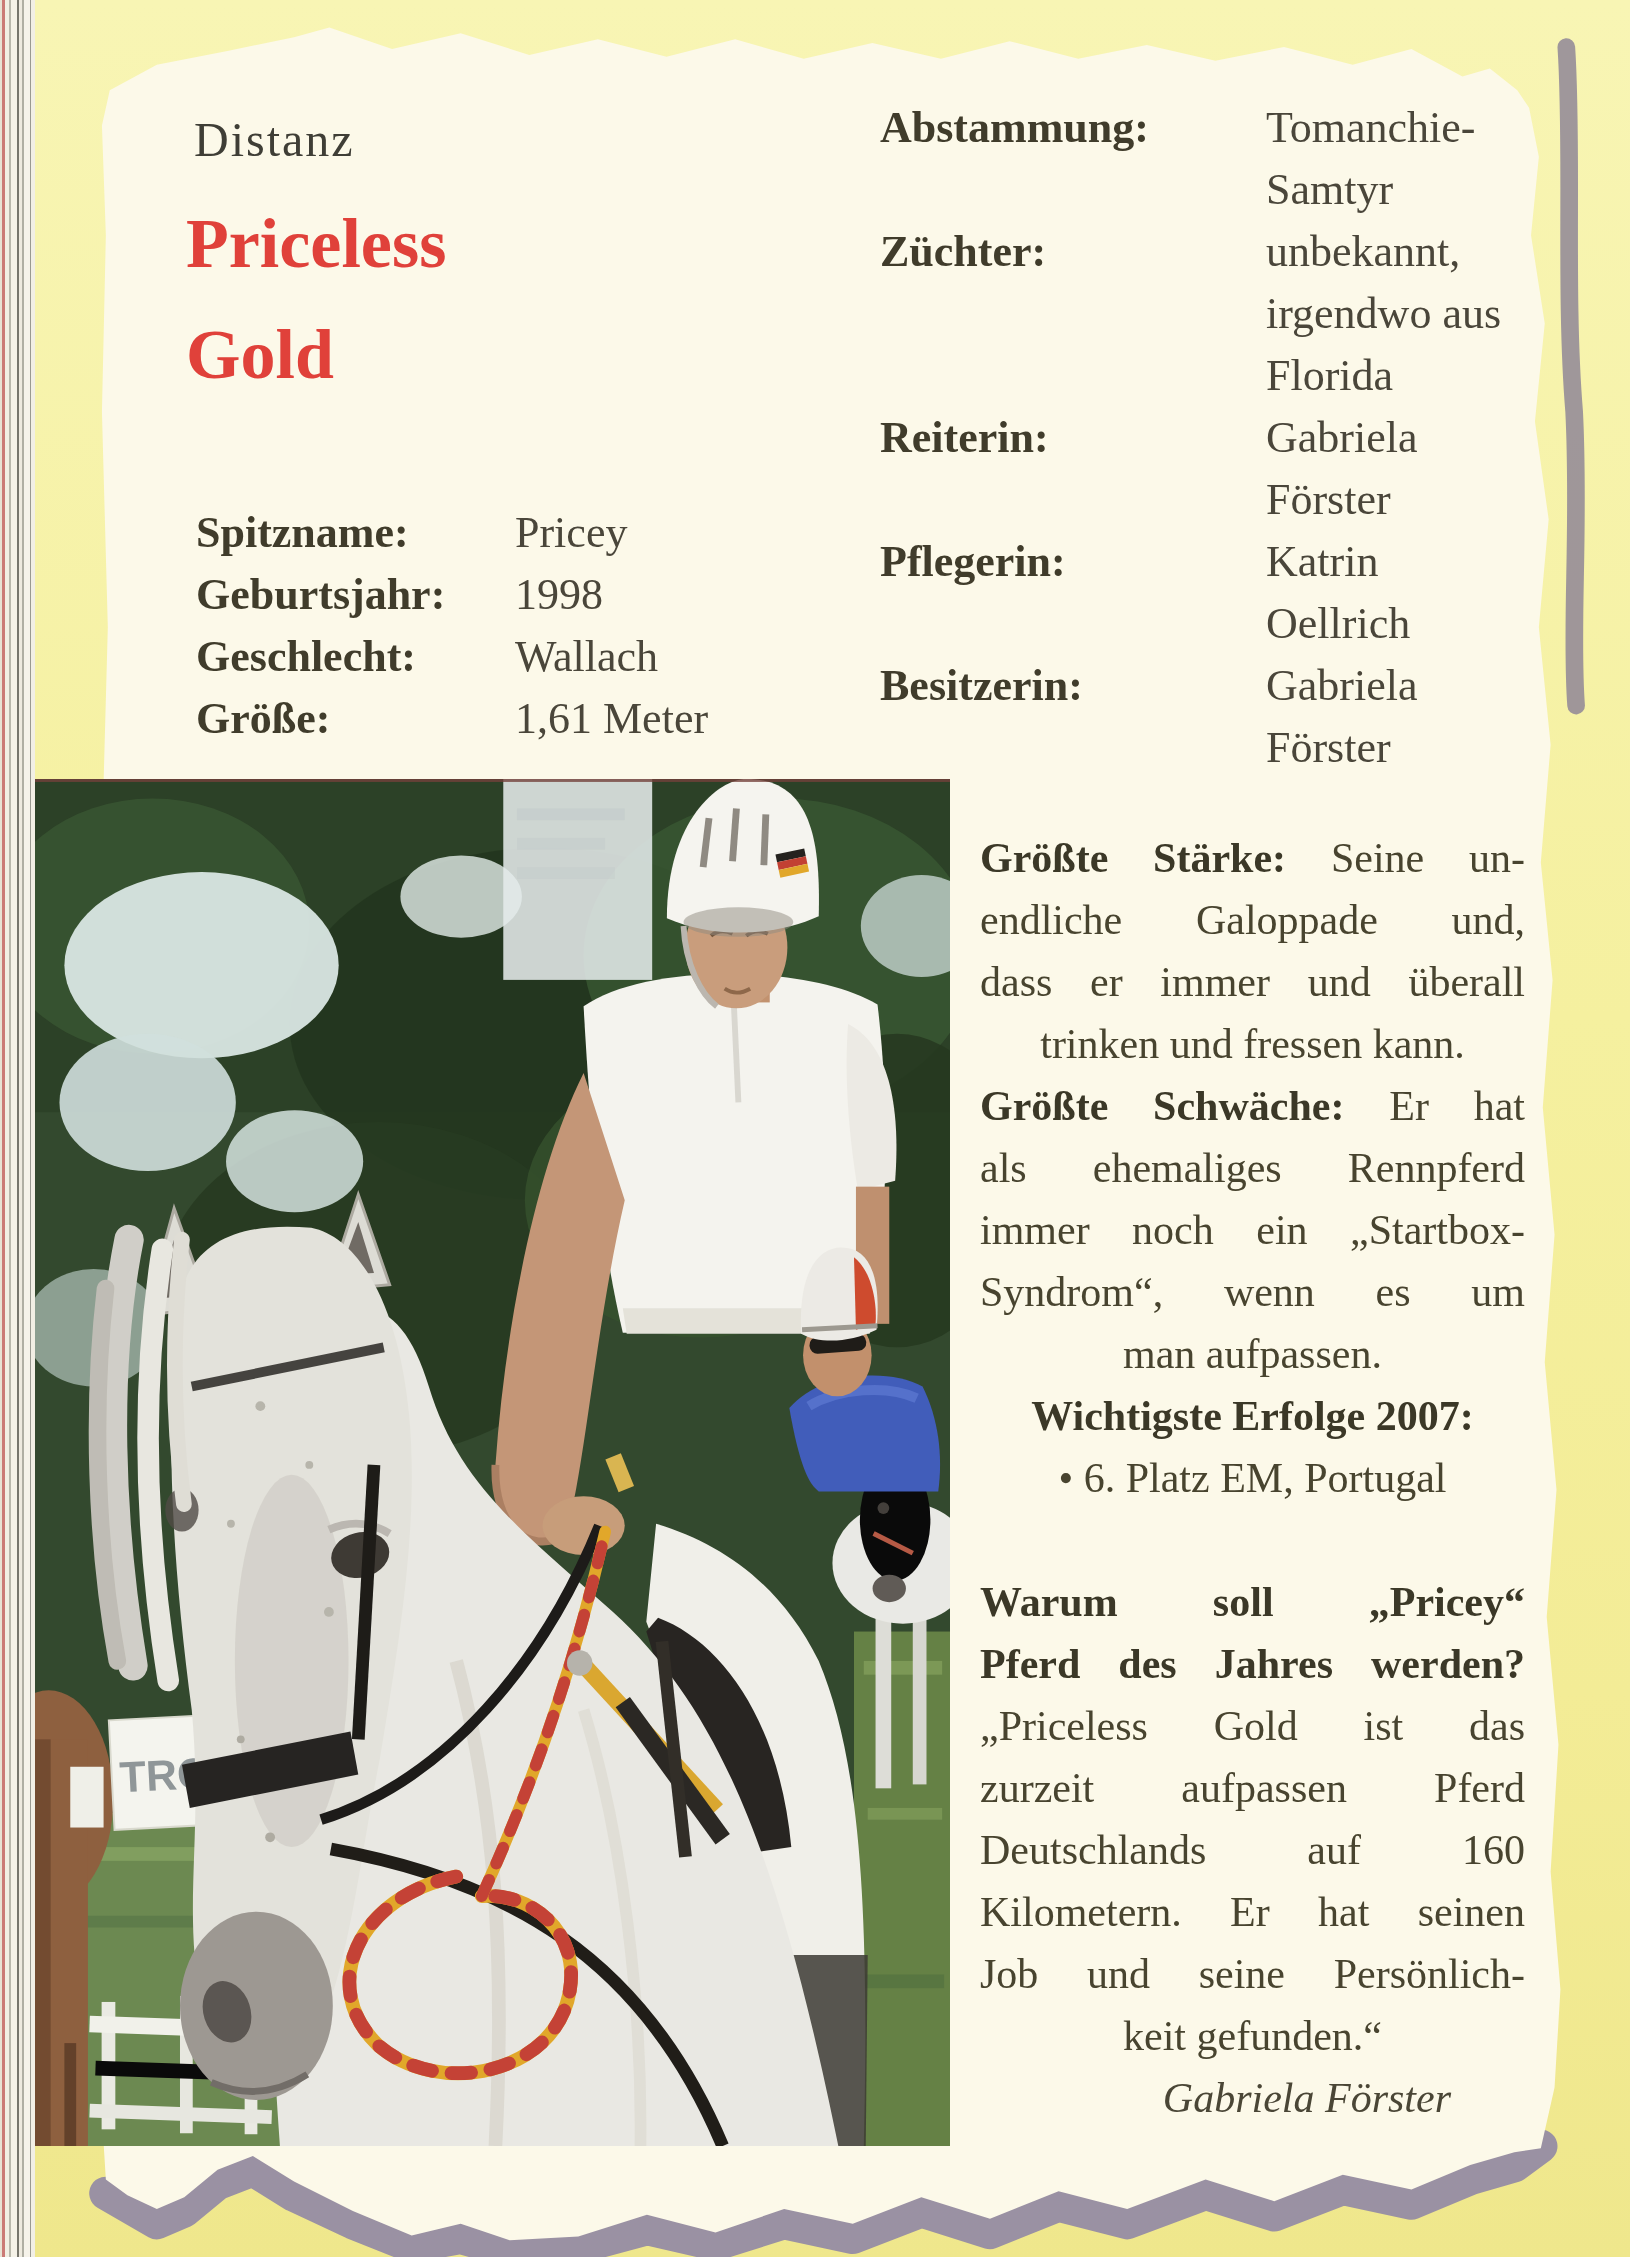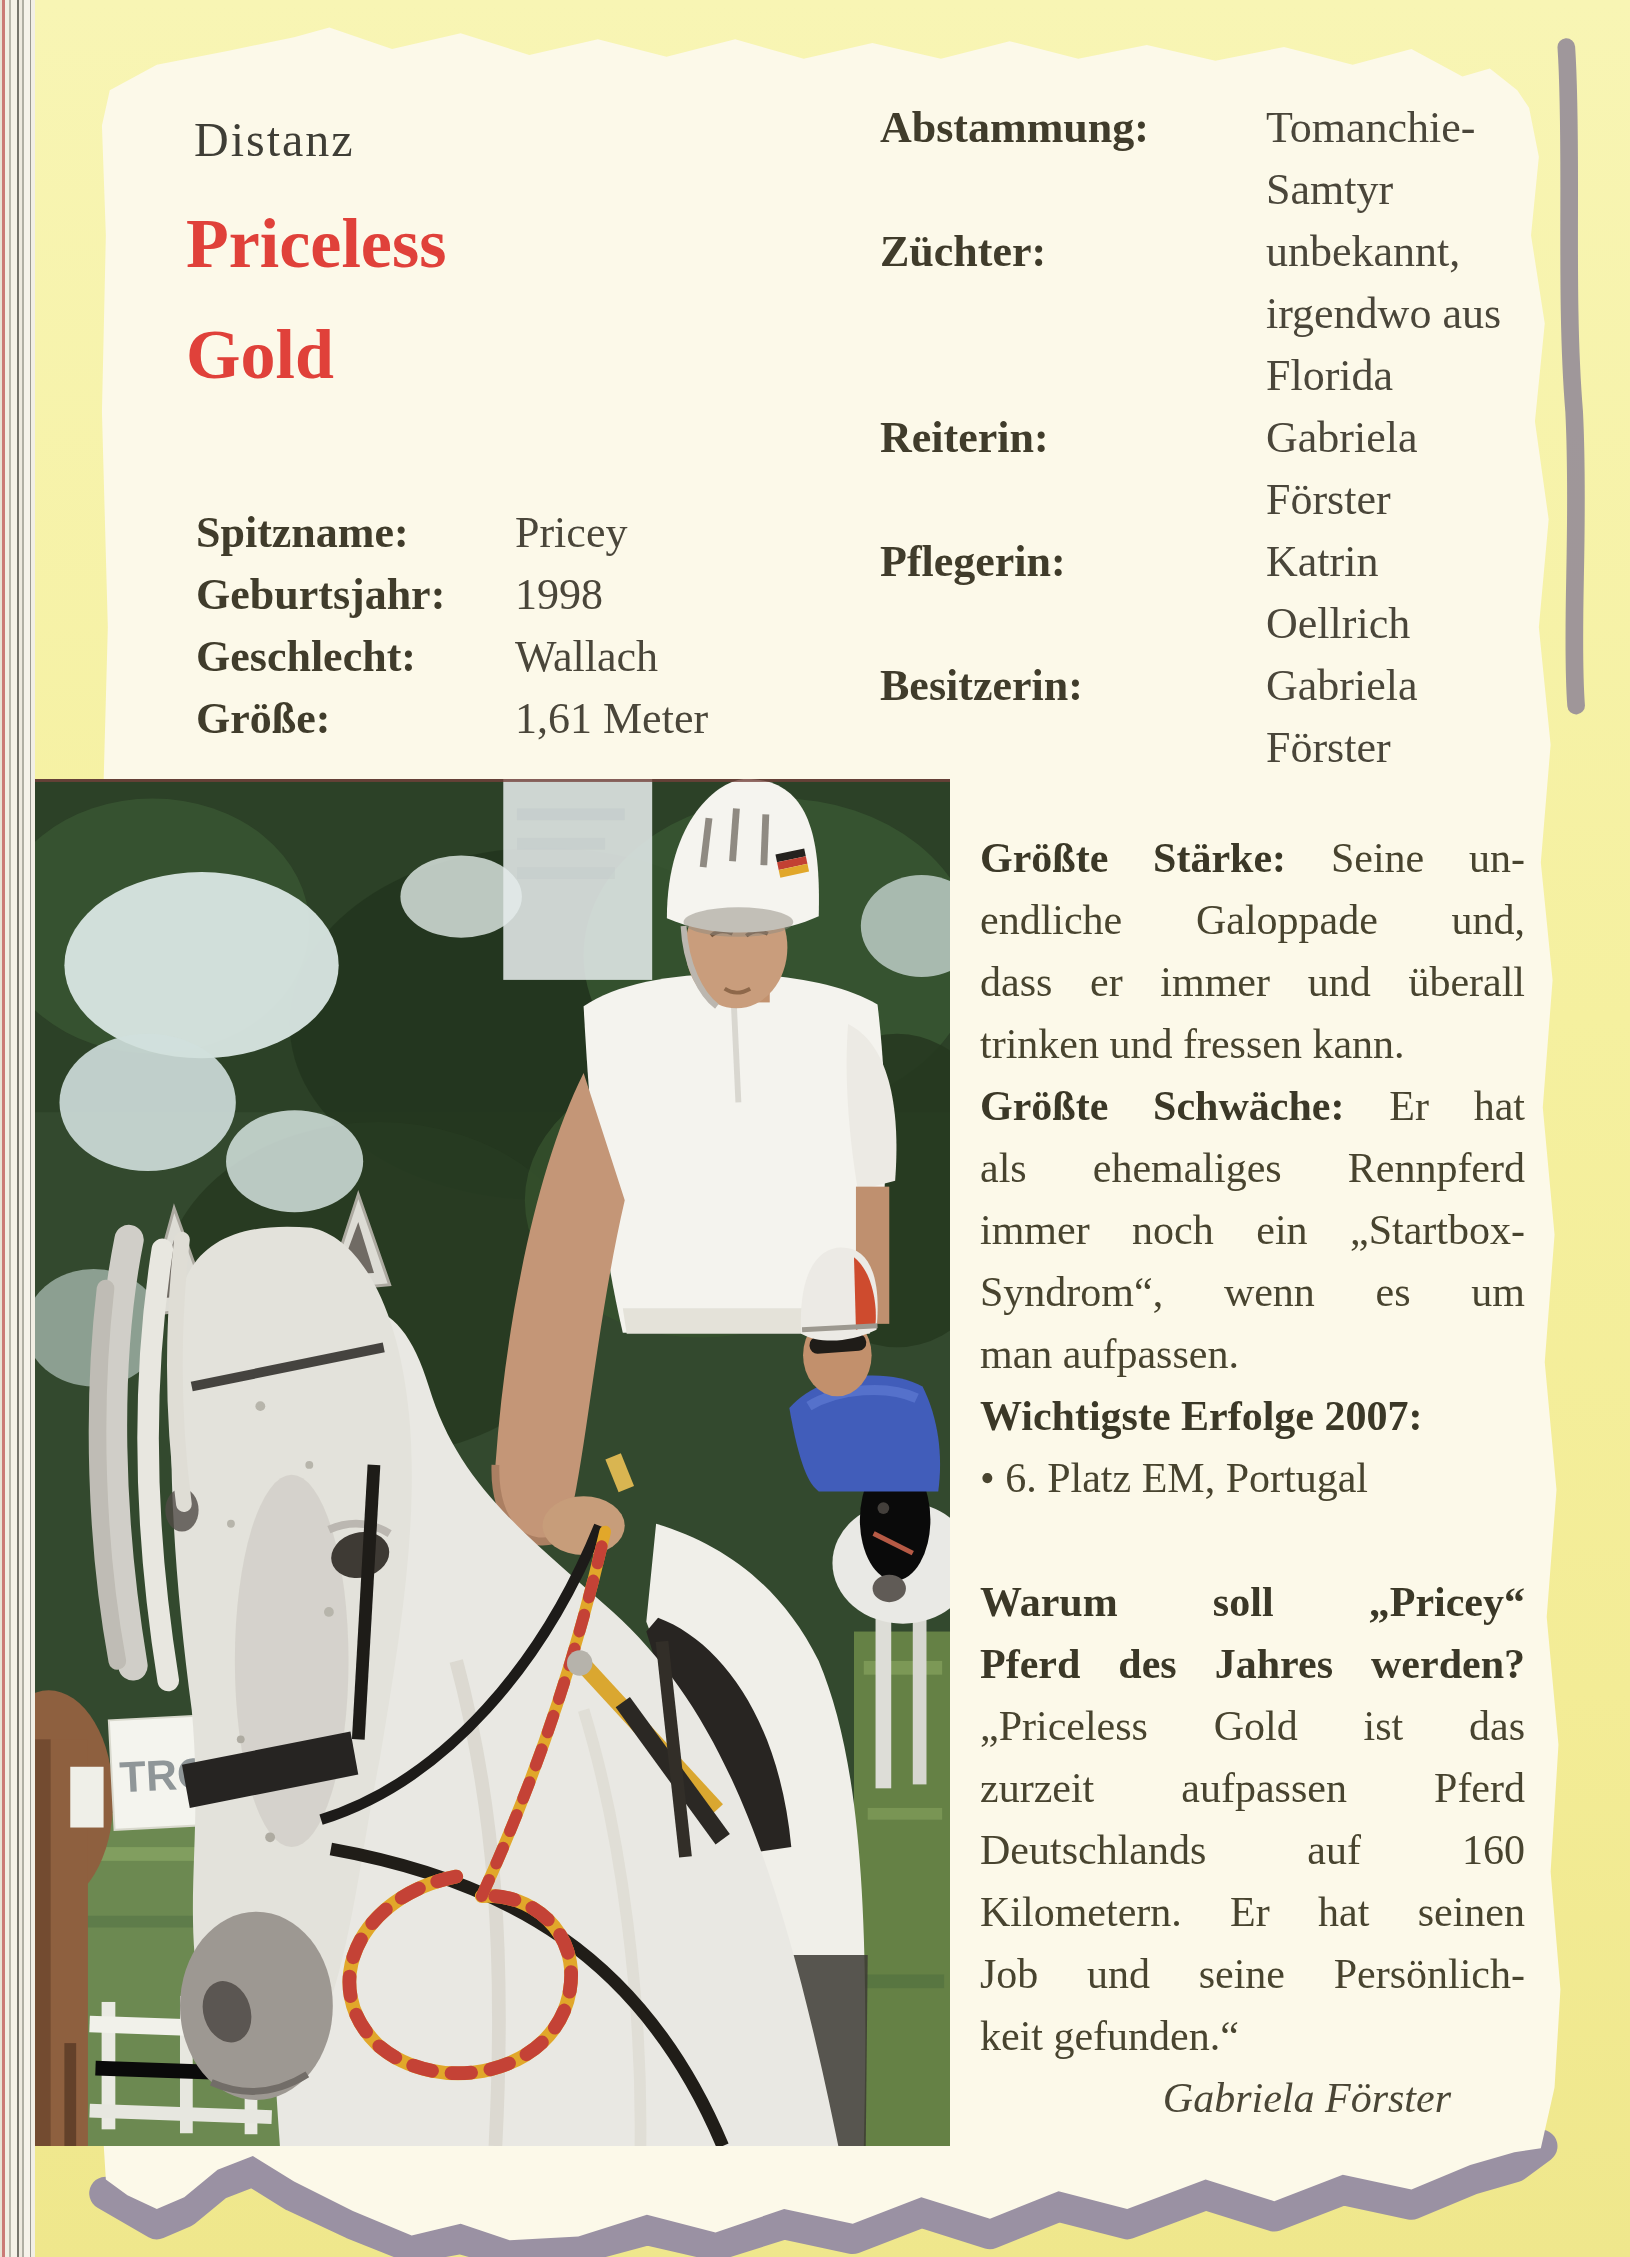--- a/index.html
+++ b/index.html
@@ -37,21 +37,21 @@
   .facts-right{
     position:absolute;left:880px;top:97px;width:655px;
     font-size:44px;line-height:62px;color:#4a463a;
   }
   .fact-row-r{display:grid;grid-template-columns:350px auto;gap:36px;}
   .article{
     position:absolute;left:980px;top:827px;width:545px;
     font-size:42px;line-height:62px;color:#48442f;
   }
   .article strong{color:#3b3827;}
-  .tline{text-align:left;}
+  .tline{text-align:center;}
   .jline{text-align:justify;text-align-last:justify;}
   .spacer-before{margin-top:62px;}
   .signature{
     text-align:right;padding-right:74px;font-style:italic;color:#4a4636;
   }
   .photo{
     position:absolute;left:35px;top:779px;width:915px;height:1367px;
   }
 </style>
 </head>

